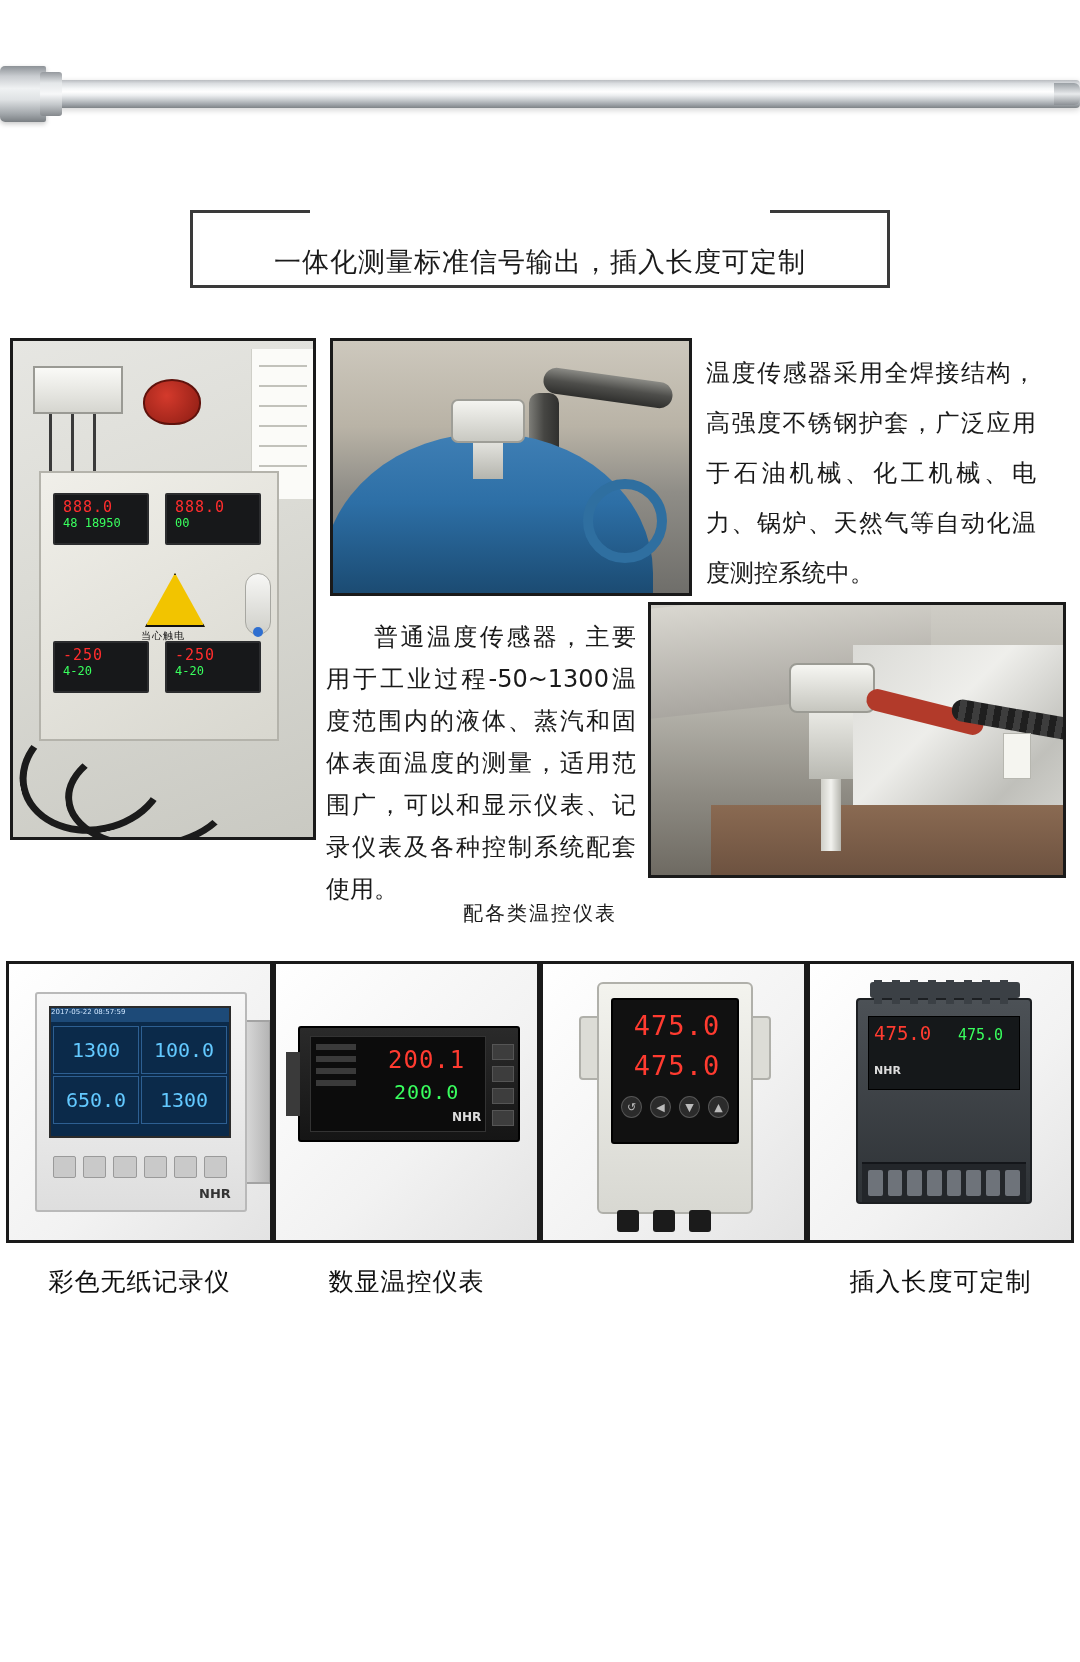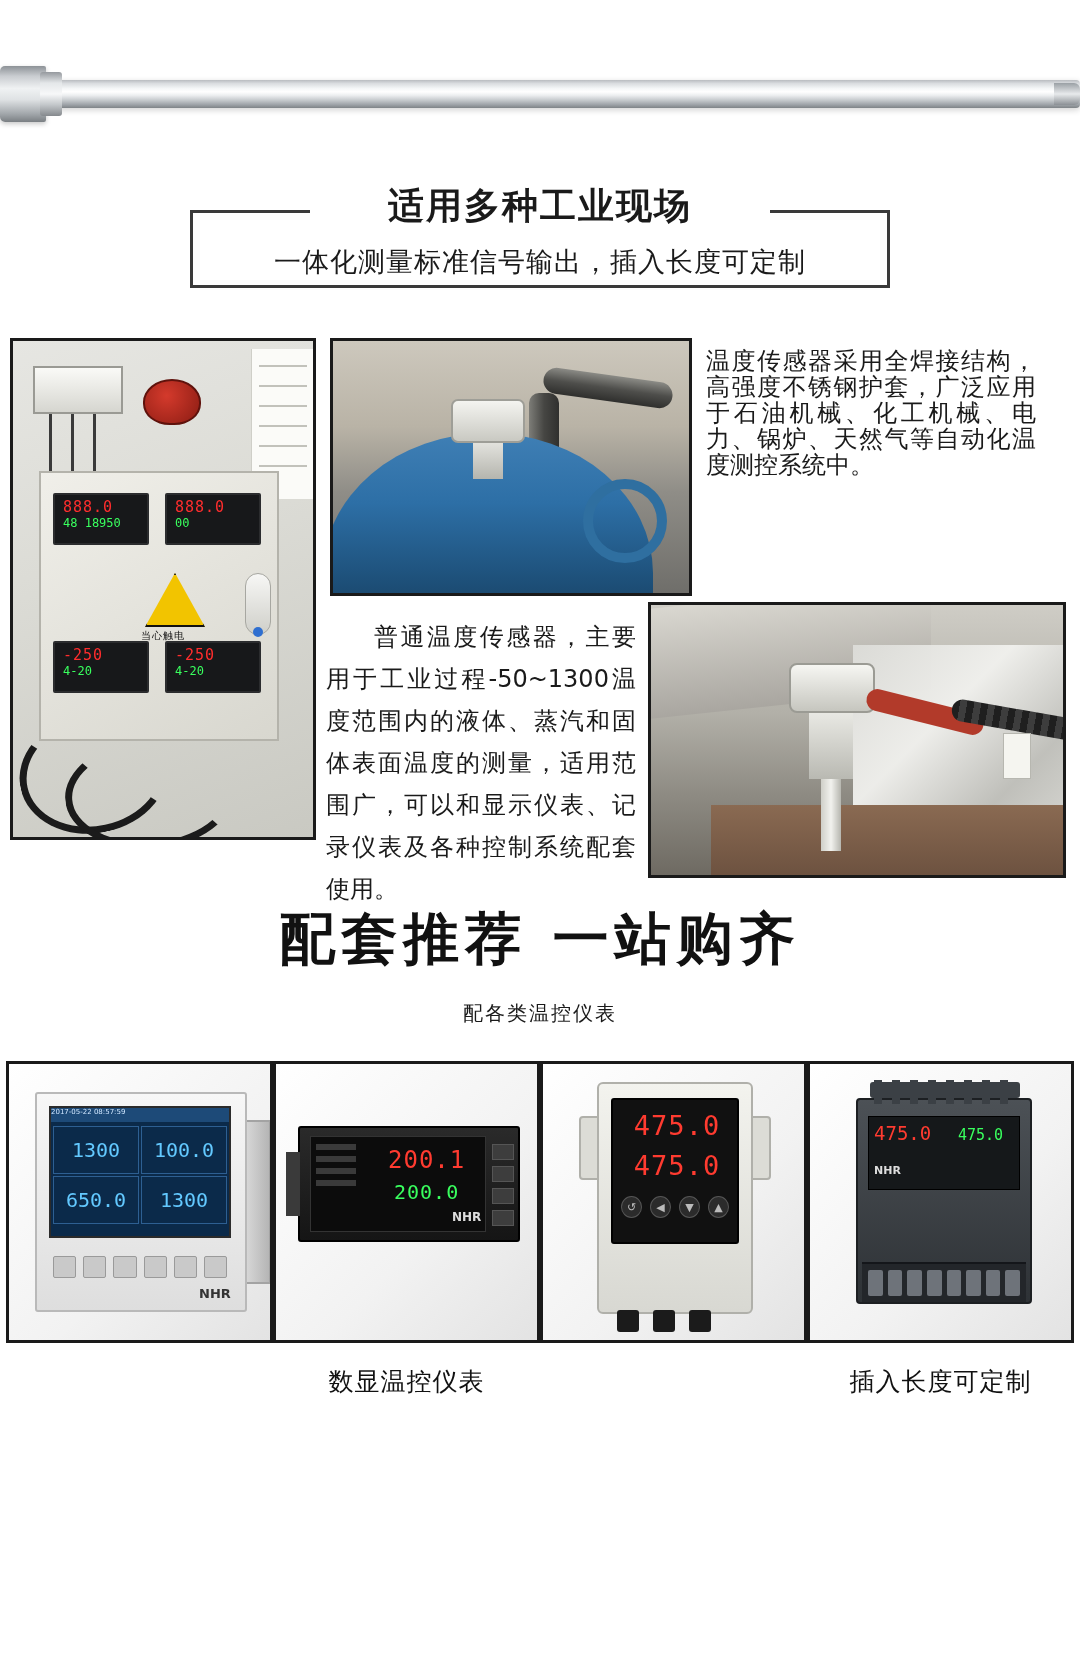--- a/index.html
+++ b/index.html
@@ -218,21 +218,21 @@
   .sens2-stem { position:absolute; left:170px; top:172px; width:20px; height:74px; background:linear-gradient(90deg,#cfcfc8,#f2f2ee,#b6b6af);}
   .red-hose { position:absolute; left:214px; top:96px; width:120px; height:22px; background:#b23a2a; border-radius:11px; transform:rotate(14deg);}
   .black-hose { position:absolute; left:300px; top:104px; width:130px; height:22px; border-radius:11px; background:repeating-linear-gradient(90deg,#1f1f1f 0 7px,#3d3d3d 7px 14px); transform:rotate(10deg);}
   .tag { position:absolute; left:352px; top:128px; width:28px; height:46px; background:#f5f5f0; border:1px solid #b7b7b0;}
   .brick { position:absolute; left:60px; bottom:0; width:360px; height:70px; background:linear-gradient(180deg,#8a6a52,#6d5240); }
 
   
   .txt-right {
     position: absolute;
     left: 706px; top: 10px; width: 330px;
-    font-size: 24px; line-height: 26px; color: #1a1a1a;
+    font-size: 24px; line-height: 50px; color: #1a1a1a;
     text-align: justify;
   }
   .txt-mid {
     position: absolute;
     left: 326px; top: 278px; width: 310px;
     font-size: 24px; line-height: 42px; color: #1a1a1a;
     text-align: justify;
     text-indent: 48px;
   }
 
@@ -334,21 +334,20 @@
     <div class="rod-tip"></div>
     <div class="rod-head"></div>
     <div class="rod-head2"></div>
   </div>
 </section>
 
 <section class="sec2">
   <div class="bracket">
     <div class="bracket-mask"></div>
   </div>
-  <h2 class="sec2-title">适用多种工业现场</h2>
   <p class="sec2-sub">一体化测量标准信号输出，插入长度可定制</p>
 </section>
 
 <section class="sec3">
 
   <div class="photo ph-left">
     <div class="cab-bg"></div>
     <div class="side-paper">
       <div class="side-line" style="top:16px"></div>
       <div class="side-line" style="top:36px"></div>
@@ -410,21 +409,20 @@
     <div class="red-hose"></div>
     <div class="black-hose"></div>
     <div class="tag"></div>
   </div>
 
   <p class="txt-right">温度传感器采用全焊接结构，高强度不锈钢护套，广泛应用于石油机械、化工机械、电力、锅炉、天然气等自动化温度测控系统中。</p>
   <p class="txt-mid">普通温度传感器，主要用于工业过程-50~1300温度范围内的液体、蒸汽和固体表面温度的测量，适用范围广，可以和显示仪表、记录仪表及各种控制系统配套使用。</p>
 </section>
 
 <section>
-  <h2 class="sec4-title">配套推荐  一站购齐</h2>
   <p class="sec4-sub">配各类温控仪表</p>
 
   <div class="products">
 
     <div class="prod-cell">
       <div class="prod-frame">
         <div class="p1-side"></div>
         <div class="p1-body"></div>
         <div class="p1-screen"></div>
         <div class="p1-top">2017-05-22 08:57:59</div>
@@ -435,20 +433,21 @@
         <div class="p1-btns">
           <div class="p1-btn"></div>
             <div class="p1-btn"></div>
             <div class="p1-btn"></div>
           <div class="p1-btn"></div>
             <div class="p1-btn"></div>
             <div class="p1-btn"></div>
         </div>
         <div class="p1-brand">NHR</div>
       </div>
+      <div class="prod-cap">彩色无纸记录仪</div>
     </div>
 
     <div class="prod-cell">
       <div class="prod-frame">
         <div class="p2-body"></div>
         <div class="p2-tab"></div>
         <div class="p2-face"></div>
         <div class="p2-leds">
           <div class="p2-led"></div>
             <div class="p2-led"></div>

